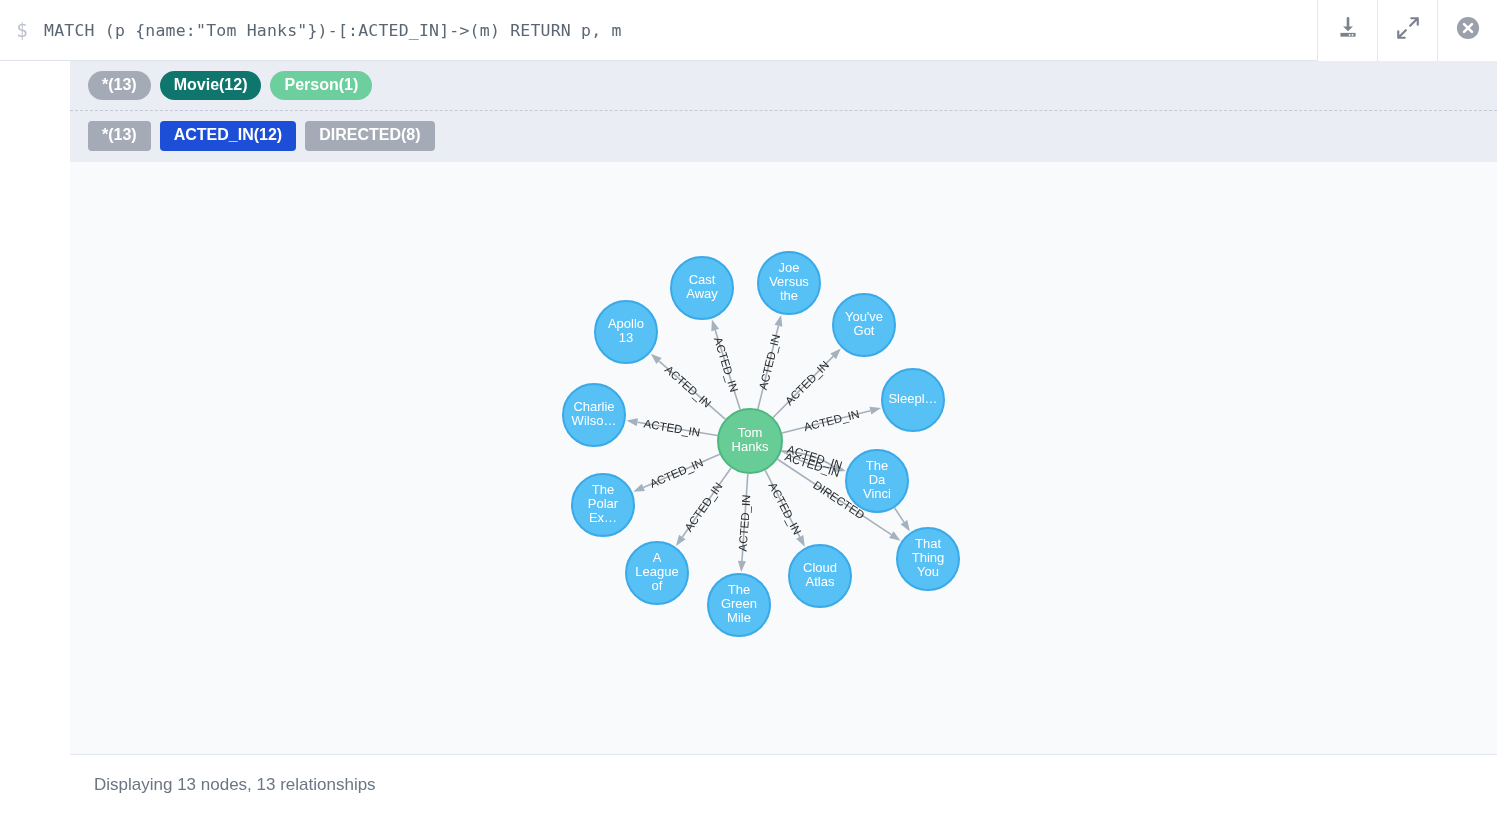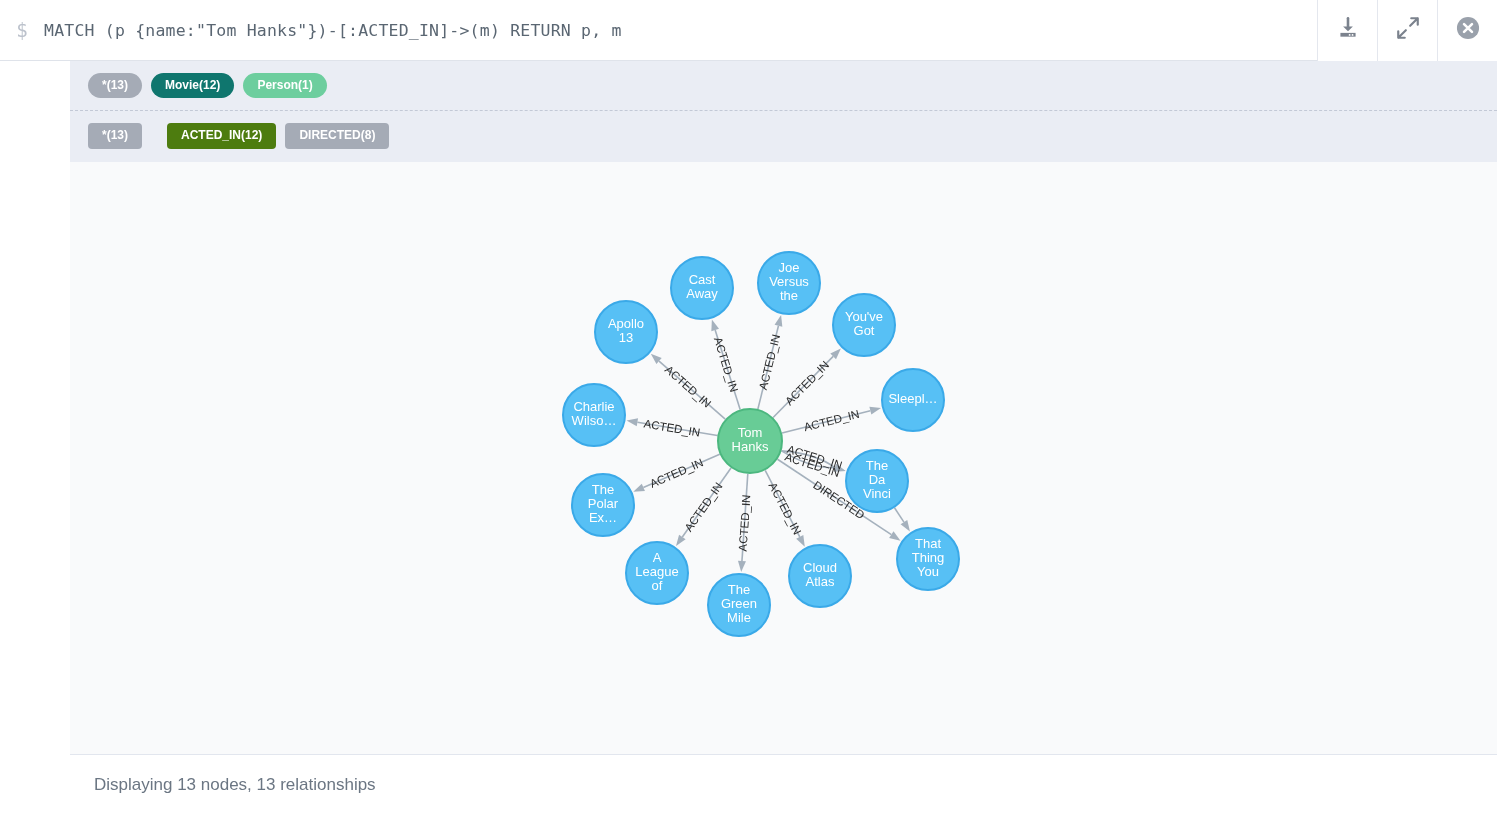--- a/index.html
+++ b/index.html
@@ -115,21 +115,21 @@
   .chips-row {
     height: 50px;
     display: flex;
     align-items: center;
     padding-left: 18px;
     box-sizing: border-box;
     gap: 9px;
   }
   .chips-row.first { border-bottom: 1px dashed #c3c9d6; }
   .chip {
-    font-size: 12px;
+    font-size: 16px;
     font-weight: bold;
     color: #ffffff;
     padding: 6px 14px 7px 14px;
     display: inline-block;
     line-height: 1.05;
     cursor: pointer;
     white-space: nowrap;
   }
   .chip.pill { border-radius: 18px; }
   .chip.rect { border-radius: 4px; }
@@ -227,21 +227,21 @@
 
 
   <div class="chips-area">
     <div class="chips-row first">
       <span class="chip pill grey" style="background: rgb(165, 171, 182);">*(13)</span>
       <span class="chip pill blue" style="background: #0f766e;">Movie(12)</span>
       <span class="chip pill green" style="background: rgb(109, 206, 158);">Person(1)</span>
     </div>
     <div class="chips-row">
       <span class="chip rect grey" style="background: rgb(165, 171, 182);">*(13)</span>
-      <span class="chip rect grey" style="background: #4d7c0f; margin-left: 16px;">ACTED_IN(12)</span>
+      <span class="chip rect grey" style="background: #1d4ed8;">ACTED_IN(12)</span>
       <span class="chip rect grey" style="background: rgb(165, 171, 182);">DIRECTED(8)</span>
     </div>
   </div>
 
   <div class="canvas">
     <svg id="graph-svg" width="1427" height="593" viewBox="70 162 1427 593">
         <g>
           <path class="edge-line" d="M725.2145620035309,419.21280047084565 Q688,386.5 659.0472506619589,361.0495993722058" stroke="#a5b1bd"></path>
           <polygon class="edge-head" points="650.7854379964691,353.78719952915435 661.6881233321594,358.0453038574823 656.4063779917583,364.05389488692936" fill="#a5b1bd"></polygon>
           <path class="edge-line" d="M740.1217775402682,409.51316590960516 Q726,364.5 715.1709632796424,329.9824454538598" stroke="#a5b1bd"></path>

